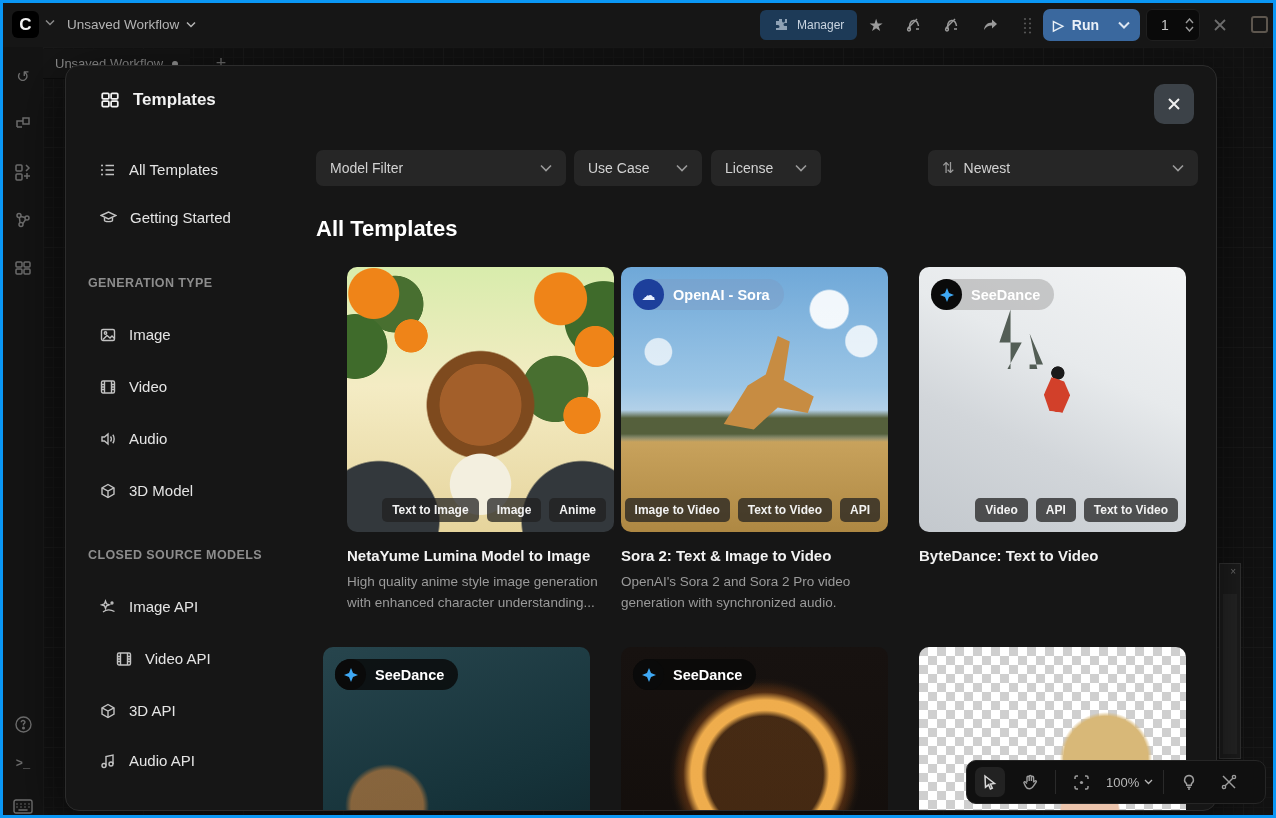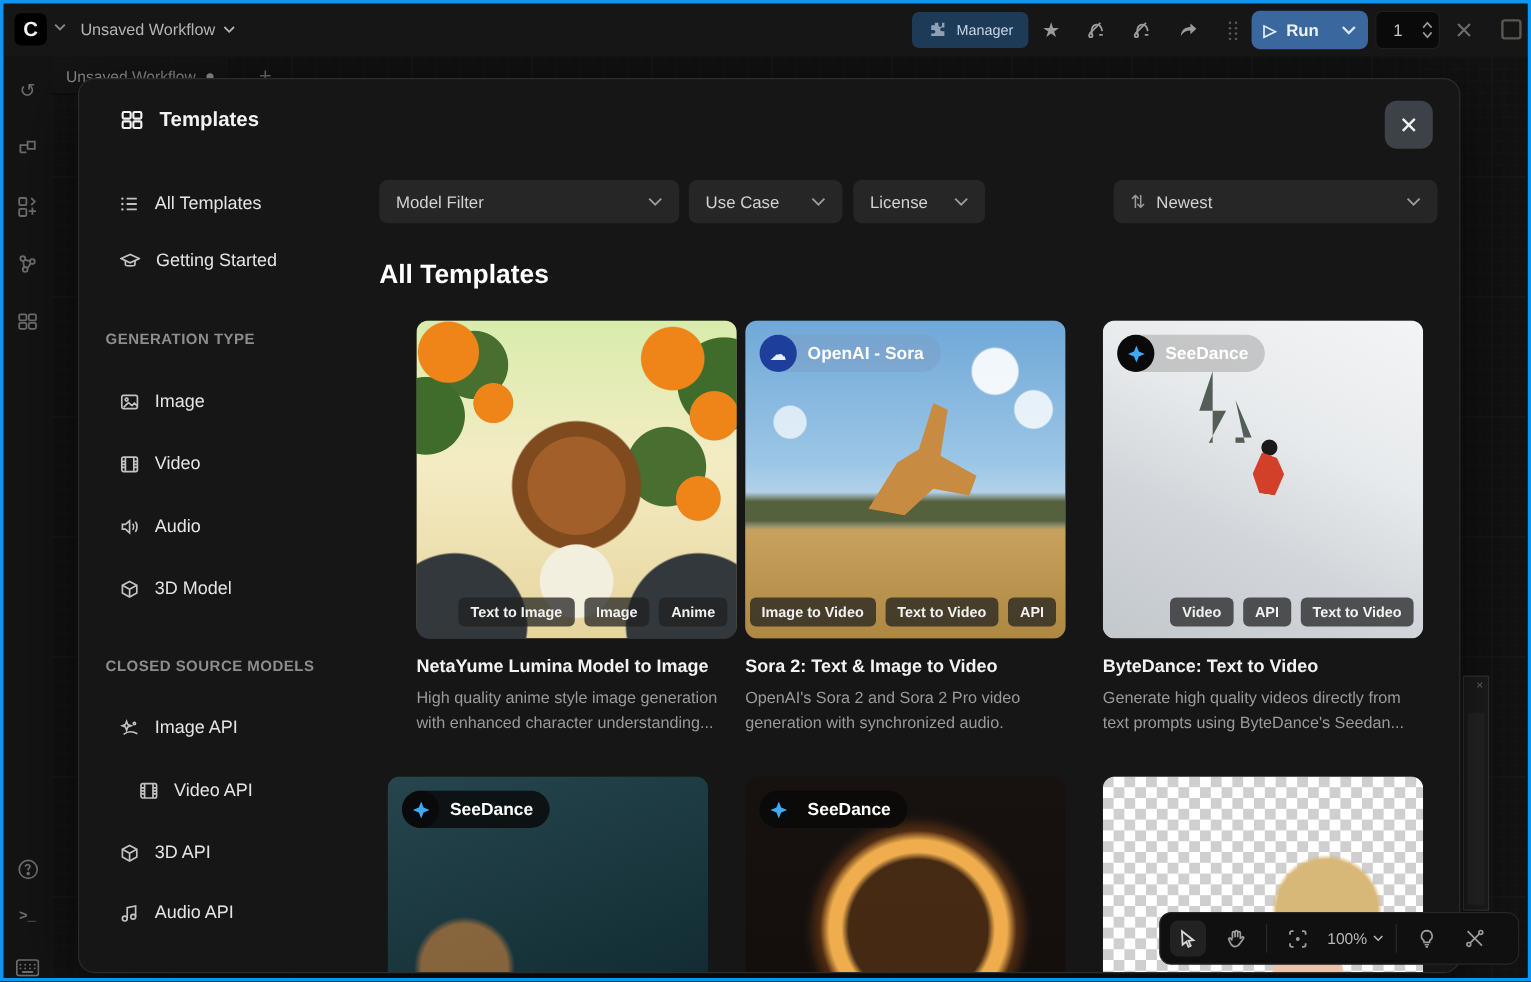--- a/index.html
+++ b/index.html
@@ -502,21 +502,20 @@
           </span>
           <span class="pt">SeeDance</span>
         </div>
         <div class="badges">
           <span class="badge">Video</span>
           <span class="badge">API</span>
           <span class="badge">Text to Video</span>
         </div>
       </div>
       <div class="c-title">ByteDance: Text to Video</div>
-      <div class="c-desc">Generate high quality videos directly from text prompts using ByteDance's Seedan...</div>
     </div>
 
     <div class="card c4">
       <div class="art art4">
         <div class="pill pill-dark">
           <span class="pc pc-black">
             <svg width="14" height="14" viewBox="0 0 14 14">
                 <polygon points="7,0 9,5 14,7 9,9 7,14 5,9 0,7 5,5" fill="#3fa9f5"></polygon>
               </svg>
           </span>

